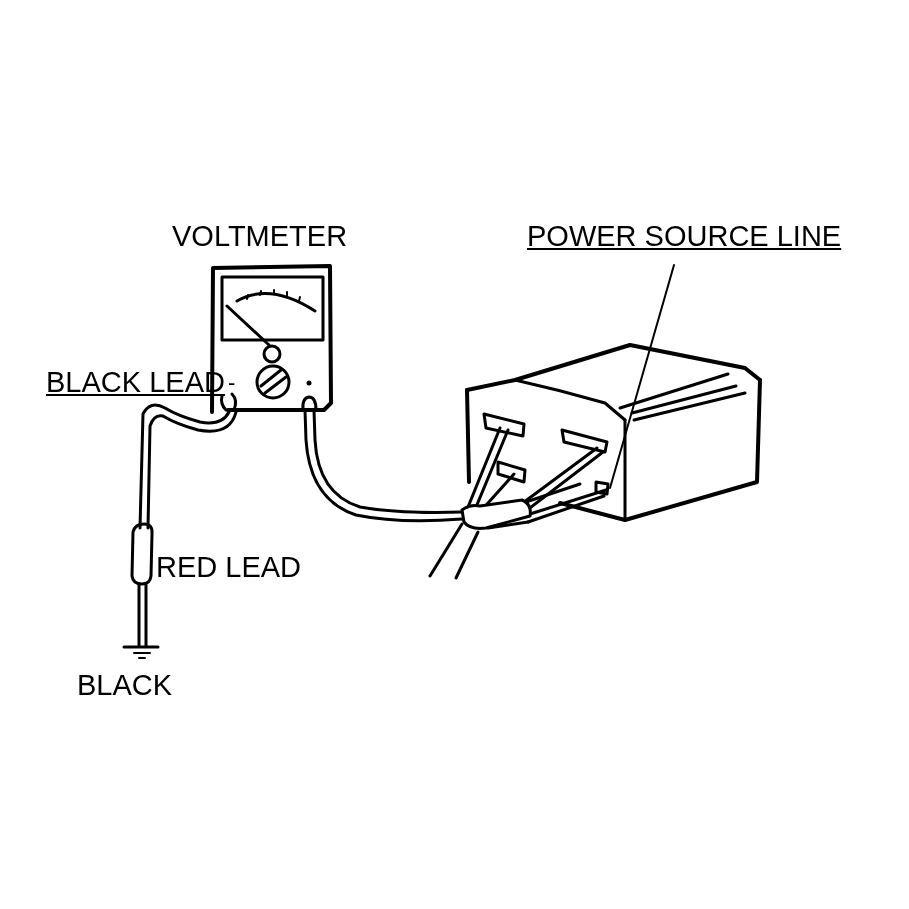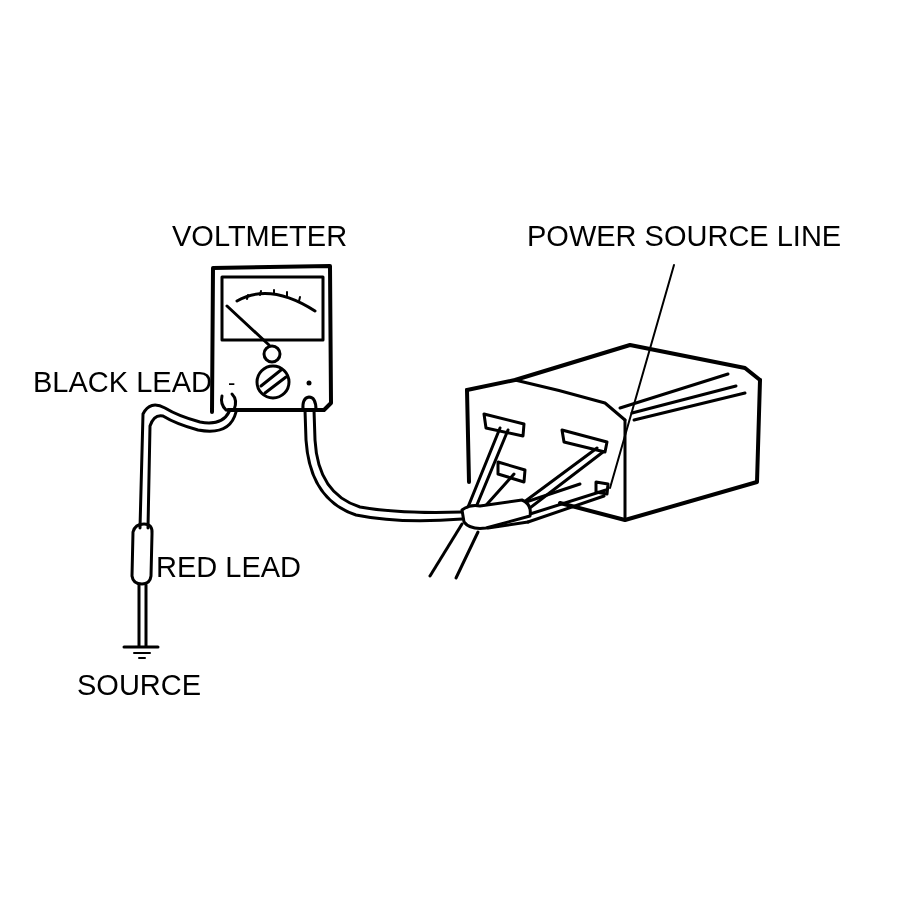--- a/index.html
+++ b/index.html
@@ -111,21 +111,21 @@
       <path class="ink" d="M462,524 L430,576"></path>
       <path class="ink" d="M478,532 L456,578"></path>
       <path class="ink" d="M488,528 L528,522"></path>
     </g>
 
     <line class="ink-thin" x1="674" y1="265" x2="610" y2="488"></line>
   </svg>
 
   <div class="label" style="left:172px; top:222px;">VOLTMETER</div>
 
-  <div class="label" style="left:527px; top:222px;">POWER SOURCE LINE</div>
+  <div class="label" style="left:527px; top:222px;text-decoration:underline;">POWER SOURCE LINE</div>
 
-  <div class="label" style="left:33px; top:368px;">BLACK LEAD</div>
+  <div class="label" style="left:46px; top:368px;text-decoration:underline;">BLACK LEAD</div>
   <div class="label" style="left:228px; top:372px; font-size:22px;">-</div>
 
   <div class="label" style="left:156px; top:553px;">RED LEAD</div>
 
-  <div class="label" style="left:77px; top:671px;">SOURCE</div>
+  <div class="label" style="left:77px; top:671px;">BLACK</div>
 </div>
 
 </body></html>

